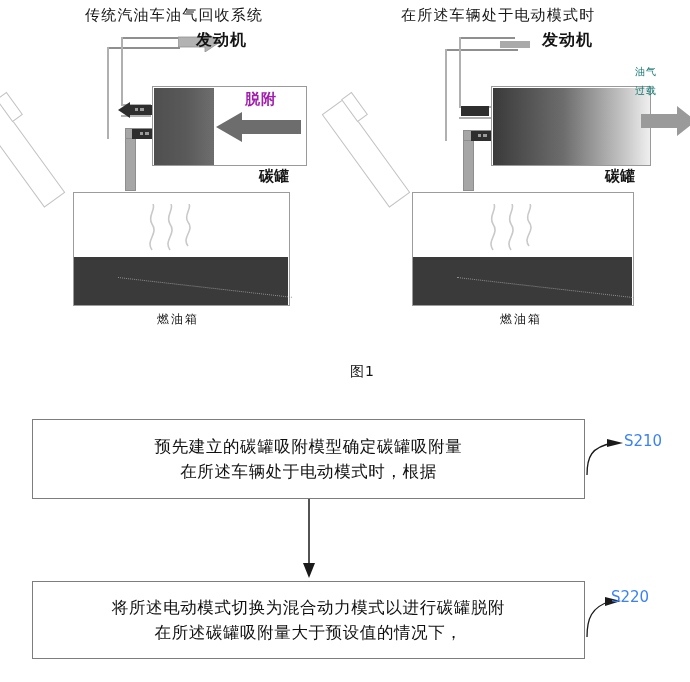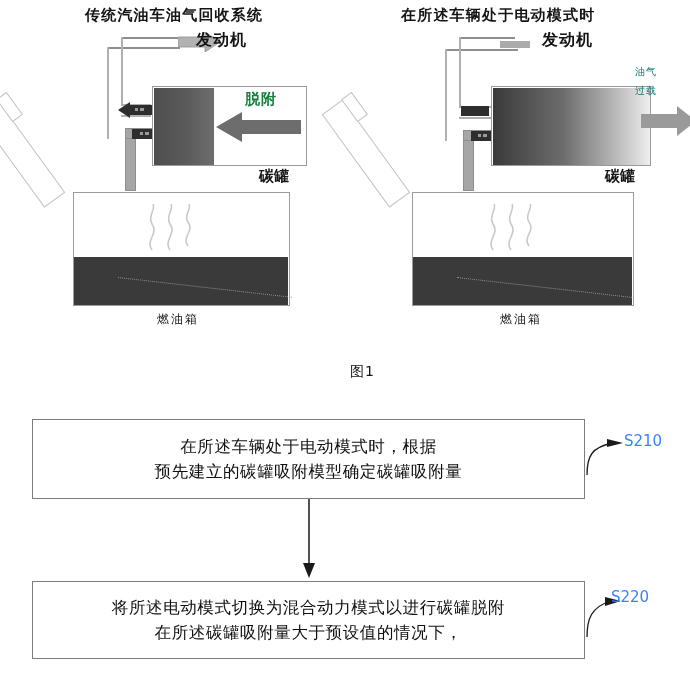--- a/index.html
+++ b/index.html
@@ -21,21 +21,21 @@
 
   
   #figure-1 {
     position: absolute;
     left: 0; top: 0;
     width: 690px; height: 395px;
   }
   .diagram-title {
     position: absolute;
     font-size: 15px;
-    font-weight: bold;
+    font-weight: normal;
     letter-spacing: 1.2px;
     white-space: nowrap;
     color: #141414;
   }
   .engine-label {
     position: absolute;
     font-size: 16px;
     font-weight: bold;
     letter-spacing: 1px;
     white-space: nowrap;
@@ -55,21 +55,21 @@
     letter-spacing: 2px;
     white-space: nowrap;
     color: #141414;
   }
   .desorb-label {
     position: absolute;
     font-size: 15px;
     font-weight: bold;
     letter-spacing: 1px;
     white-space: nowrap;
-    color: #15803d;
+    color: #a21caf;
   }
   .overload-label {
     position: absolute;
     font-size: 10px;
     font-weight: normal;
     letter-spacing: 1px;
     line-height: 19px;
     white-space: nowrap;
     color: #0f766e;
     text-align: left;
@@ -310,22 +310,22 @@
 
     <div class="tank-label" style="left:155px; top:311px;">燃油箱</div>
   </div>
 
   <div class="fig-caption" style="left:330px; top:363px;">图1</div>
 </div>
 
 <div id="flowchart">
 
   <div class="flow-box" style="left:32px; top:24px; width:553px; height:80px;">
+    <div class="flow-line">预先建立的碳罐吸附模型确定碳罐吸附量</div>
     <div class="flow-line">在所述车辆处于电动模式时，根据</div>
-    <div class="flow-line">预先建立的碳罐吸附模型确定碳罐吸附量</div>
   </div>
 
   <svg class="abs" style="left:583px; top:22px;" width="55" height="60" viewBox="0 0 55 60">
     <path d="M4 58 C 4 40, 8 30, 30 26" fill="none" stroke="#1a1a1a" stroke-width="1.3"></path>
     <path d="M24 22 L40 26 L24 30 Z" fill="#1a1a1a"></path>
   </svg>
   <div class="step-label" style="left:624px; top:37px;">S210</div>
 
   <svg class="abs" style="left:302px; top:104px;" width="14" height="80" viewBox="0 0 14 80">
     <line x1="7" y1="0" x2="7" y2="66" stroke="#1a1a1a" stroke-width="1.5"></line>

